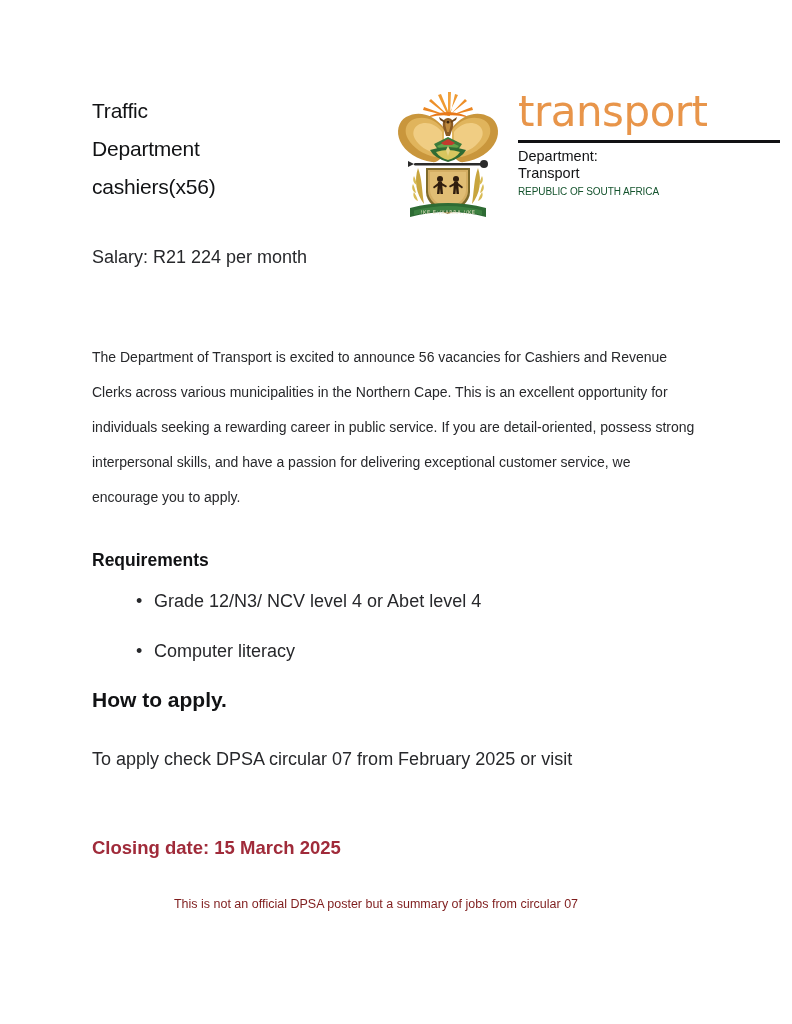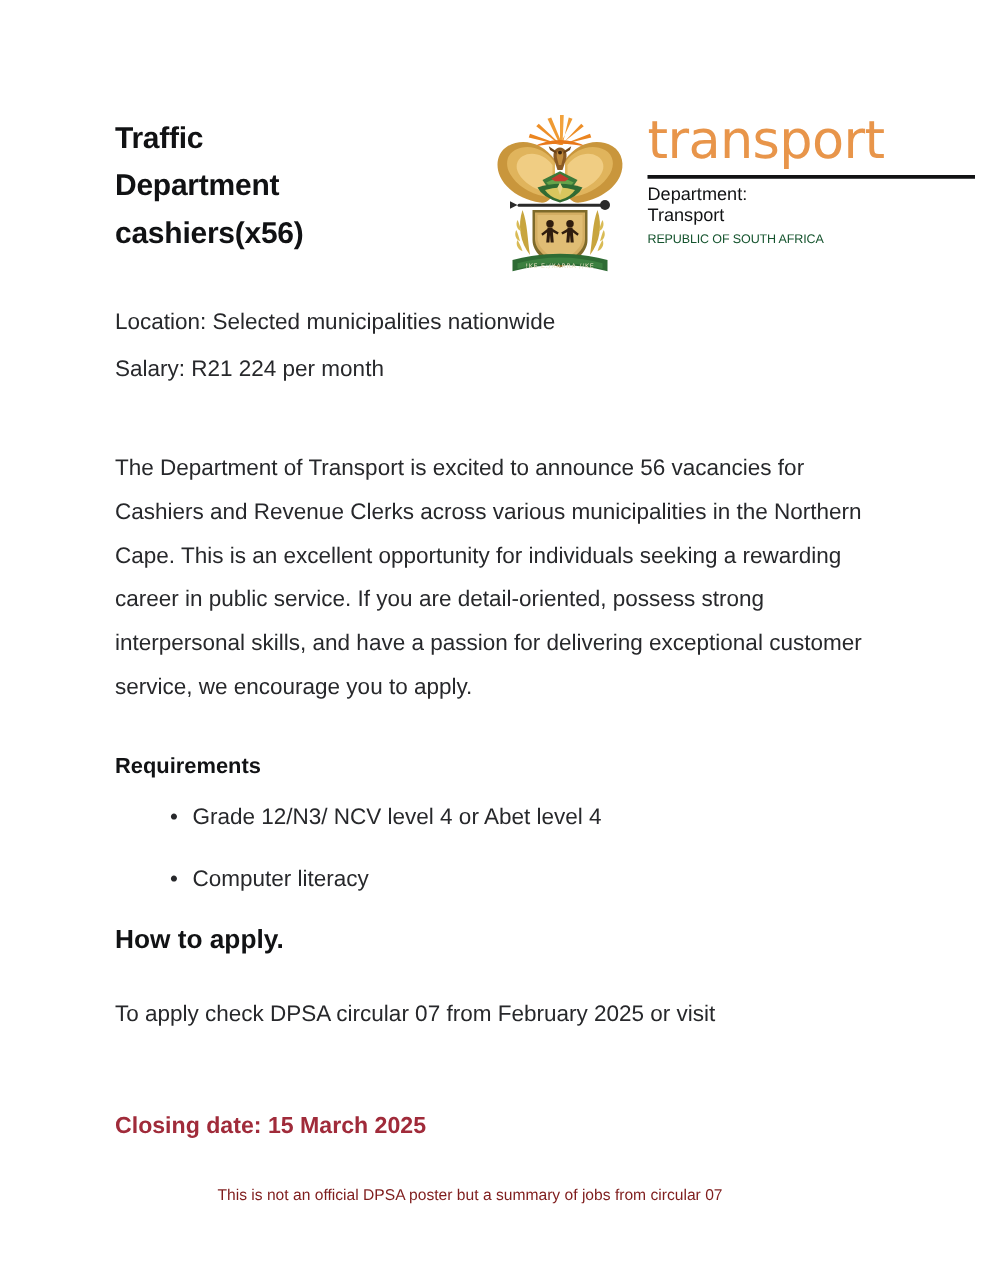--- a/index.html
+++ b/index.html
@@ -27,23 +27,23 @@
     display: flex;
     align-items: flex-start;
     justify-content: space-between;
     padding: 88px 20px 0 92px;
   }
   .title-block {
     padding-top: 4px;
     flex: 0 0 300px;
   }
   .poster-title {
-    font-size: 24px;
+    font-size: 21px;
     line-height: 38px;
-    font-weight: bold;
+    font-weight: normal;
     letter-spacing: -0.2px;
     color: #111214;
     white-space: pre-line;
   }
 
   
   .logo-lockup {
     display: flex;
     align-items: flex-start;
     gap: 14px;
@@ -86,22 +86,22 @@
   }
   .meta-line {
     font-size: 18px;
     line-height: 38px;
     color: #27282b;
   }
 
   
   .content { padding: 0 92px; }
   .intro {
-    margin-top: 43px;
-    font-size: 18px;
+    margin-top: 64px;
+    font-size: 14px;
     line-height: 35px;
     color: #27282b;
     max-width: 612px;
   }
   .section-heading {
     margin-top: 32px;
     font-size: 17.5px;
     font-weight: bold;
     line-height: 26px;
     color: #111214;
@@ -258,21 +258,20 @@
         <div class="brand-rule"></div>
         <div class="brand-dept">Department:</div>
         <div class="brand-dept">Transport</div>
         <div class="brand-country">REPUBLIC OF SOUTH AFRICA</div>
       </div>
 
     </div>
   </div>
 
   <div class="meta">
-    <div class="meta-line">Location: Selected municipalities nationwide</div>
     <div class="meta-line">Salary: R21 224 per month</div>
   </div>
 
   <div class="content">
 
     <p class="intro">The Department of Transport is excited to announce 56 vacancies for Cashiers and Revenue Clerks across various municipalities in the Northern Cape. This is an excellent opportunity for individuals seeking a rewarding career in public service. If you are detail-oriented, possess strong interpersonal skills, and have a passion for delivering exceptional customer service, we encourage you to apply.</p>
 
     <div class="section-heading">Requirements</div>
 
     <ul class="req-list">

